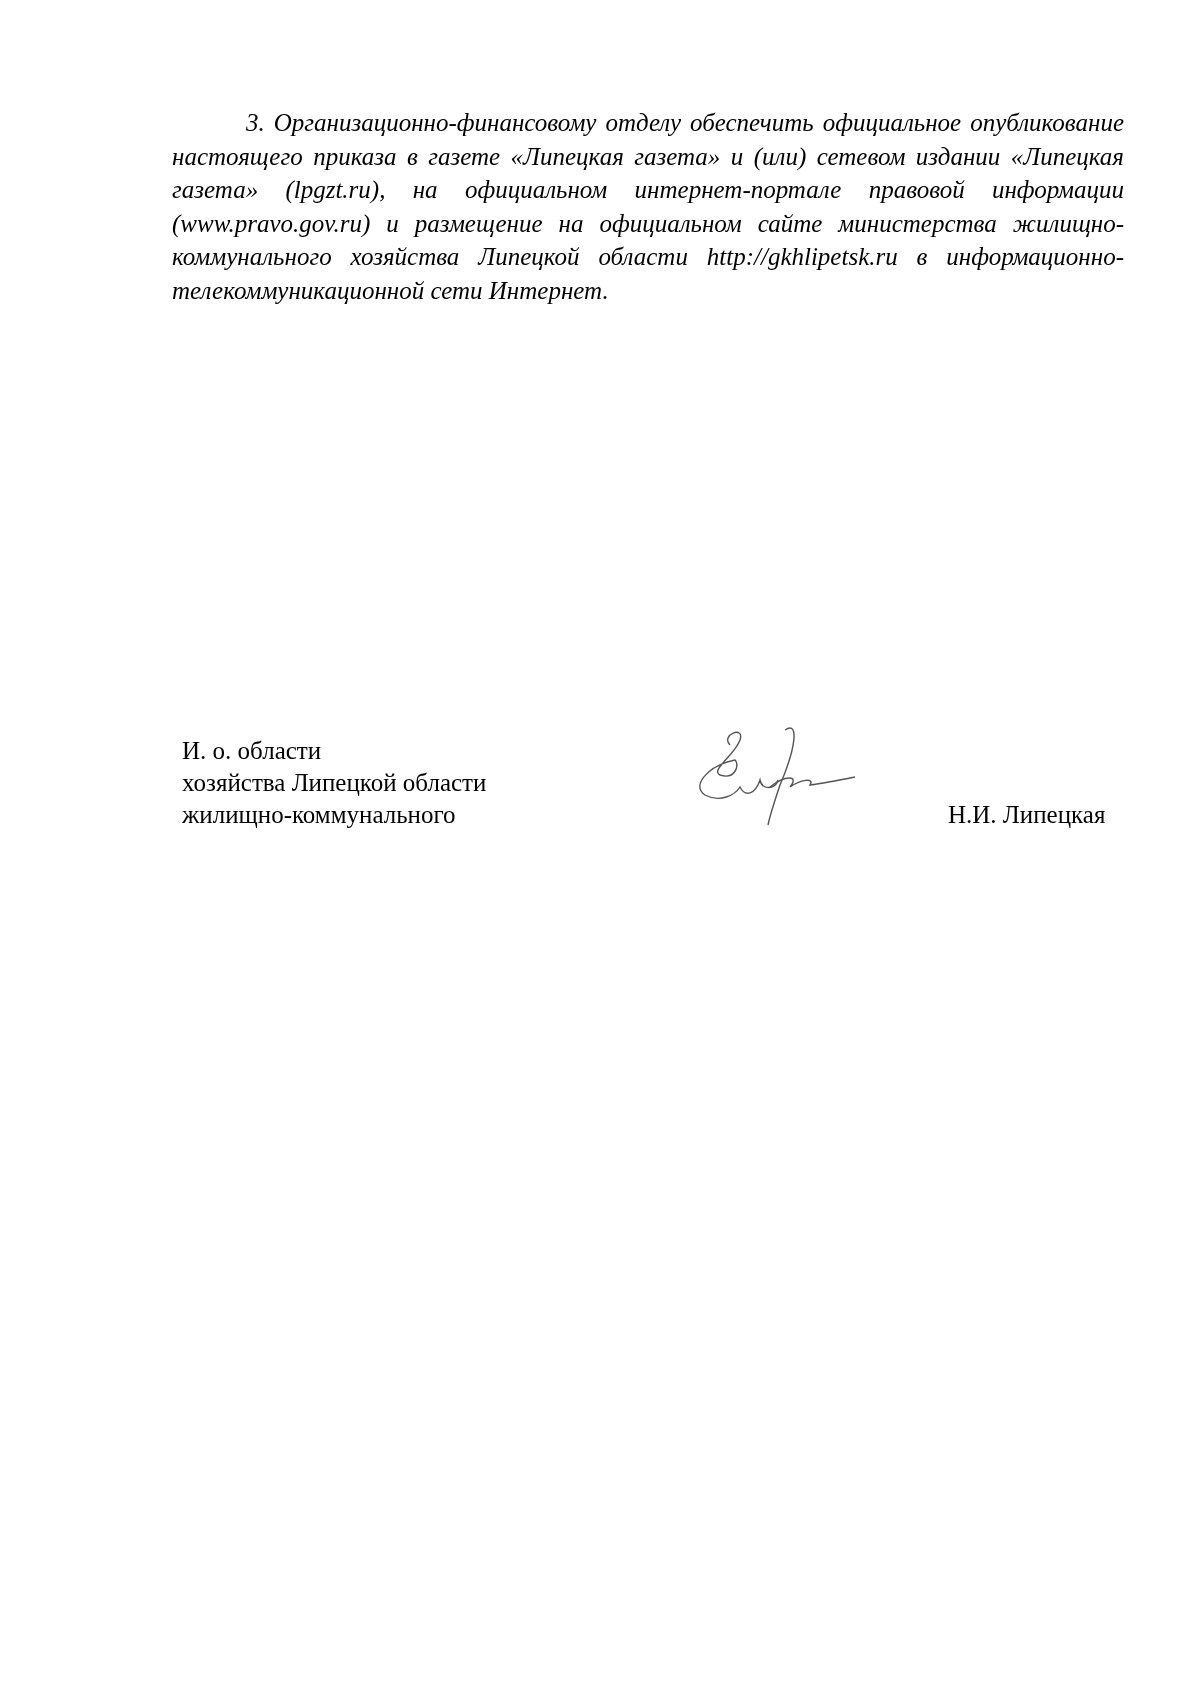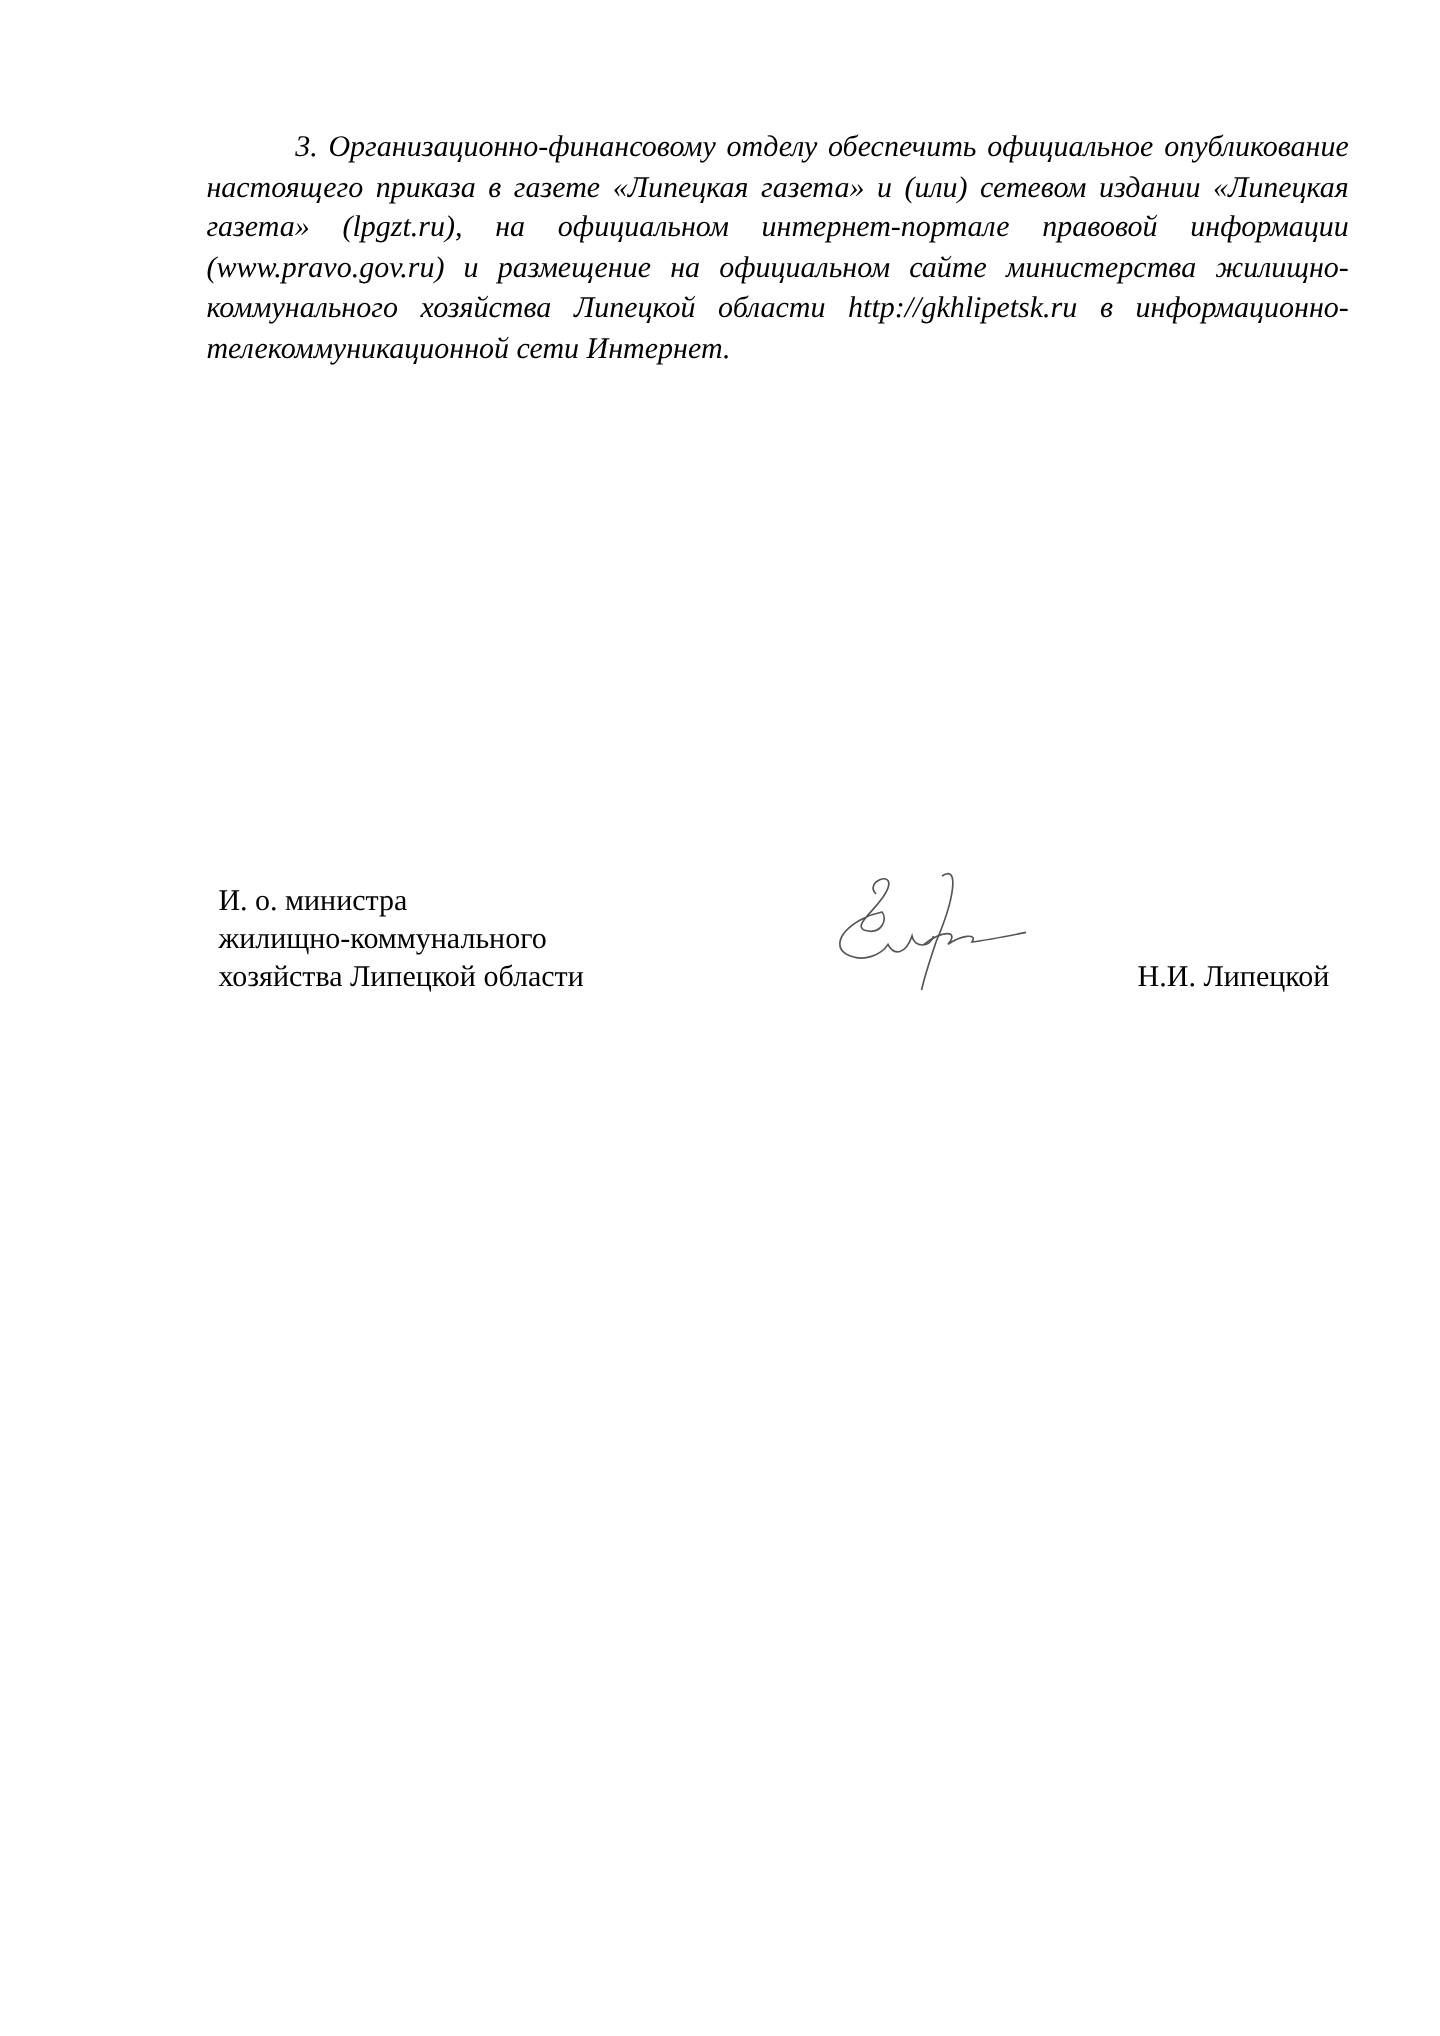--- a/index.html
+++ b/index.html
@@ -14,24 +14,24 @@
 </style>
 </head>
 <body>
 
 <div class="para">
   <span class="indent"></span><span>3.</span>
   <span>Организационно-финансовому отделу обеспечить официальное опубликование настоящего приказа в газете «Липецкая газета» и (или) сетевом издании «Липецкая газета» (lpgzt.ru), на официальном интернет-портале правовой информации (www.pravo.gov.ru) и размещение на официальном сайте министерства жилищно-коммунального хозяйства Липецкой области http://gkhlipetsk.ru в информационно-телекоммуникационной сети Интернет.</span>
 </div>
 
 <div class="sig-left">
-  <div>И. о. министра</div>
+  <div>И. о. области</div>
+  <div>хозяйства Липецкой области</div>
   <div>жилищно-коммунального</div>
-  <div>хозяйства Липецкой области</div>
 </div>
 
 <svg class="signature" viewBox="0 0 180 110">
   <path d="M40 20 C 30 10, 55 0, 50 15 C 45 30, 20 45, 30 50 C 45 55, 50 40, 45 35 C 20 40, 0 60, 15 70 C 30 78, 45 70, 50 62 C 55 72, 65 70, 70 55 C 72 65, 85 65, 88 55" fill="none" stroke="#555" stroke-width="1.4"></path>
   <path d="M95 5 C 110 -5, 105 25, 90 60 C 85 75, 80 90, 78 100" fill="none" stroke="#555" stroke-width="1.4"></path>
   <path d="M80 62 C 95 50, 110 50, 100 62 C 110 55, 125 52, 120 60 C 135 58, 150 55, 165 52" fill="none" stroke="#555" stroke-width="1.4"></path>
 </svg>
 
-<div class="sig-right">Н.И. Липецкой</div>
+<div class="sig-right">Н.И. Липецкая</div>
 
 </body></html>

